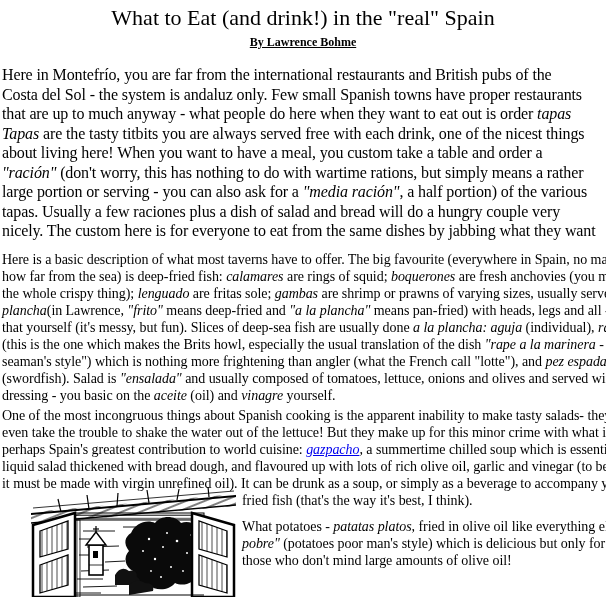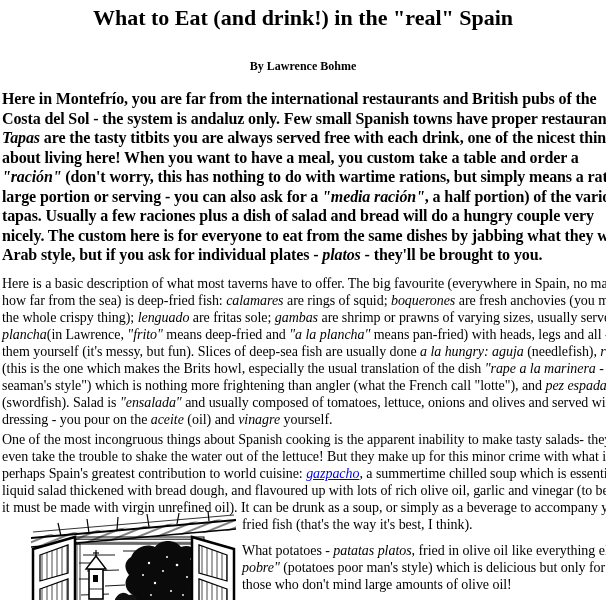--- a/index.html
+++ b/index.html
@@ -3,32 +3,32 @@
 <meta charset="utf-8">
 <style>
   html,body{margin:0;padding:0}
   body{
     width:606px;height:600px;overflow:hidden;
     background:#ffffff;color:#000000;
     font-family:"Liberation Serif","DejaVu Serif",serif;
   }
   .page{padding:0 2px}
   .title{
-    font-size:22px;line-height:25px;font-weight:bold;
+    font-size:22px;line-height:25px;font-weight:normal;
     text-align:center;margin:5px 0 0 0;
   }
   .byline{
-    margin-top:29px;font-size:12px;line-height:14px;
-    font-weight:bold;text-align:center;
+    margin-top:5px;font-size:12px;line-height:14px;
+    font-weight:bold;text-align:center;text-decoration:underline;
   }
   .para{margin:0}
   .para .ln{white-space:pre}
   .p-lead{
     margin-top:16px;font-size:16px;line-height:19.5px;
-    font-weight:bold;letter-spacing:-0.12px;
+    font-weight:normal;letter-spacing:-0.12px;
   }
   .p-body{font-size:14px;line-height:17px;letter-spacing:-0.05px}
   .p-taverns{margin-top:10px}
   .p-gazpacho{margin-top:3px}
   .p-potatoes{margin-top:9px}
   .it{font-style:italic}
   a.lnk{color:var(--link,#0000EE);font-style:italic;text-decoration:underline;cursor:pointer}
   .woodcut{
     float:left;width:205px;height:110px;
     margin:-5px 6px 2px 29px;
@@ -38,38 +38,38 @@
 </head>
 <body>
 
 <div class="page">
   <h1 class="title">What to Eat (and drink!) in the "real" Spain</h1>
   <div class="byline">By Lawrence Bohme</div>
   <div id="article-body">
       <div class="para p-lead">
         <div class="ln"><span>Here in Montefrío, you are far from the international restaurants and British pubs of the</span></div>
         <div class="ln"><span>Costa del Sol - the system is andaluz only. Few small Spanish towns have proper restaurants</span></div>
+        <div class="ln"><span>that are up to much anyway - what people do here when they want to eat out is order </span><span class="it">tapas</span></div>
         <div class="ln"><span class="it">Tapas</span><span> are the tasty titbits you are always served free with each drink, one of the nicest things</span></div>
         <div class="ln"><span>about living here! When you want to have a meal, you custom take a table and order a</span></div>
         <div class="ln"><span class="it">"ración"</span><span> (don't worry, this has nothing to do with wartime rations, but simply means a rather</span></div>
         <div class="ln"><span>large portion or serving - you can also ask for a </span><span class="it">"media ración"</span><span>, a half portion) of the various</span></div>
         <div class="ln"><span>tapas. Usually a few raciones plus a dish of salad and bread will do a hungry couple very</span></div>
         <div class="ln"><span>nicely. The custom here is for everyone to eat from the same dishes by jabbing what they want</span></div>
-        <div class="ln"><span>Arab style, but if you ask for individual plates - </span><span class="it">platos</span><span> - they'll be brought to you.</span></div>
       </div>
       <div class="para p-body p-taverns">
         <div class="ln"><span>Here is a basic description of what most taverns have to offer. The big favourite (everywhere in Spain, no matter</span></div>
         <div class="ln"><span>how far from the sea) is deep-fried fish: </span><span class="it">calamares</span><span> are rings of squid; </span><span class="it">boquerones</span><span> are fresh anchovies (you munch</span></div>
         <div class="ln"><span>the whole crispy thing); </span><span class="it">lenguado</span><span> are fritas sole; </span><span class="it">gambas</span><span> are shrimp or prawns of varying sizes, usually served </span></div>
         <div class="ln"><span class="it">plancha</span><span>(in Lawrence, </span><span class="it">"frito"</span><span> means deep-fried and </span><span class="it">"a la plancha"</span><span> means pan-fried) with heads, legs and all - you peel</span></div>
-        <div class="ln"><span>them yourself (it's messy, but fun). Slices of deep-sea fish are usually done </span><span class="it">a la hungry: aguja</span><span> (needlefish), </span><span class="it">rape</span></div>
+        <div class="ln"><span>that yourself (it's messy, but fun). Slices of deep-sea fish are usually done </span><span class="it">a la plancha: aguja</span><span> (individual), </span><span class="it">rape</span></div>
         <div class="ln"><span>(this is the one which makes the Brits howl, especially the usual translation of the dish </span><span class="it">"rape a la marinera</span><span> - rape,</span></div>
         <div class="ln"><span>seaman's style") which is nothing more frightening than angler (what the French call "lotte"), and </span><span class="it">pez espada</span></div>
         <div class="ln"><span>(swordfish). Salad is </span><span class="it">"ensalada"</span><span> and usually composed of tomatoes, lettuce, onions and olives and served without</span></div>
-        <div class="ln"><span>dressing - you pour on the </span><span class="it">aceite</span><span> (oil) and </span><span class="it">vinagre</span><span> yourself.</span></div>
+        <div class="ln"><span>dressing - you basic on the </span><span class="it">aceite</span><span> (oil) and </span><span class="it">vinagre</span><span> yourself.</span></div>
       </div>
       <div class="para p-body p-gazpacho">
         <div class="ln"><span>One of the most incongruous things about Spanish cooking is the apparent inability to make tasty salads- they don't</span></div>
         <div class="ln"><span>even take the trouble to shake the water out of the lettuce! But they make up for this minor crime with what is</span></div>
         <div class="ln"><span>perhaps Spain's greatest contribution to world cuisine: </span><a class="lnk it" href="#">gazpacho</a><span>, a summertime chilled soup which is essentially a</span></div>
         <div class="ln"><span>liquid salad thickened with bread dough, and flavoured up with lots of rich olive oil, garlic and vinegar (to be good,</span></div>
         <div class="ln"><span>it must be made with virgin unrefined oil). It can be drunk as a soup, or simply as a beverage to accompany your</span></div>
   <span class="woodcut">
     <svg width="205" height="110" viewBox="0 0 205 110" xmlns="http://www.w3.org/2000/svg">
       <defs>

